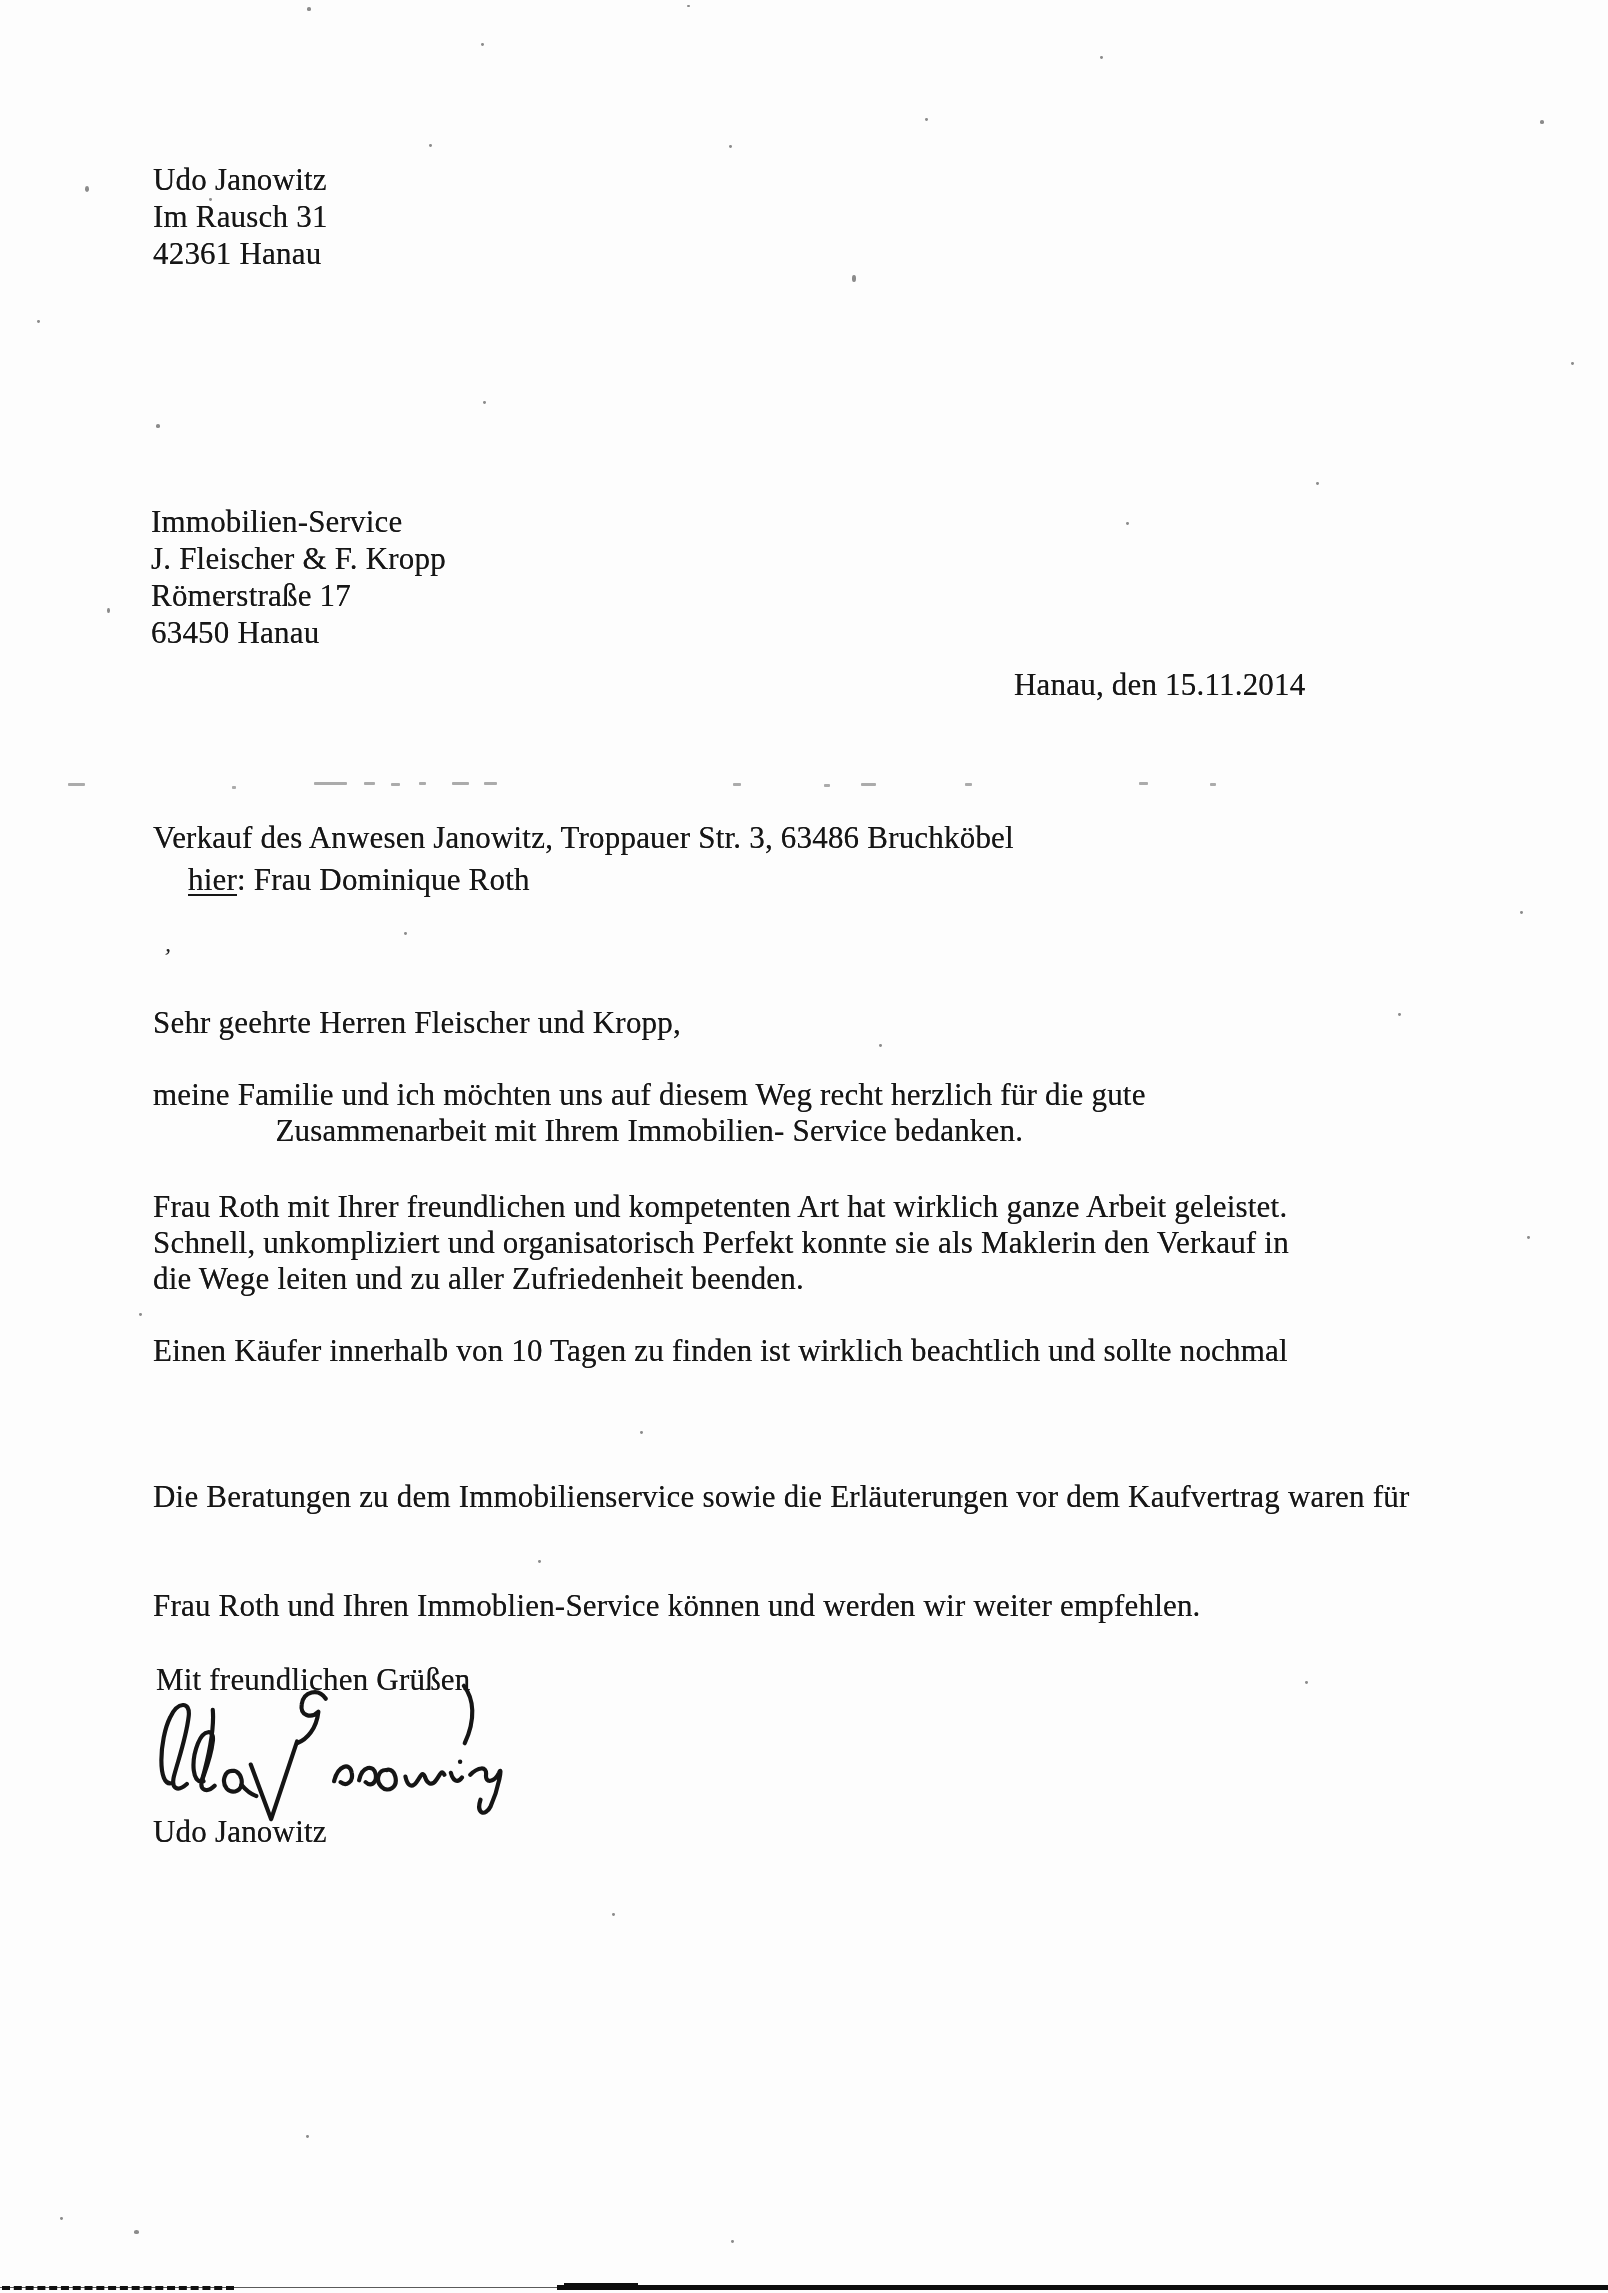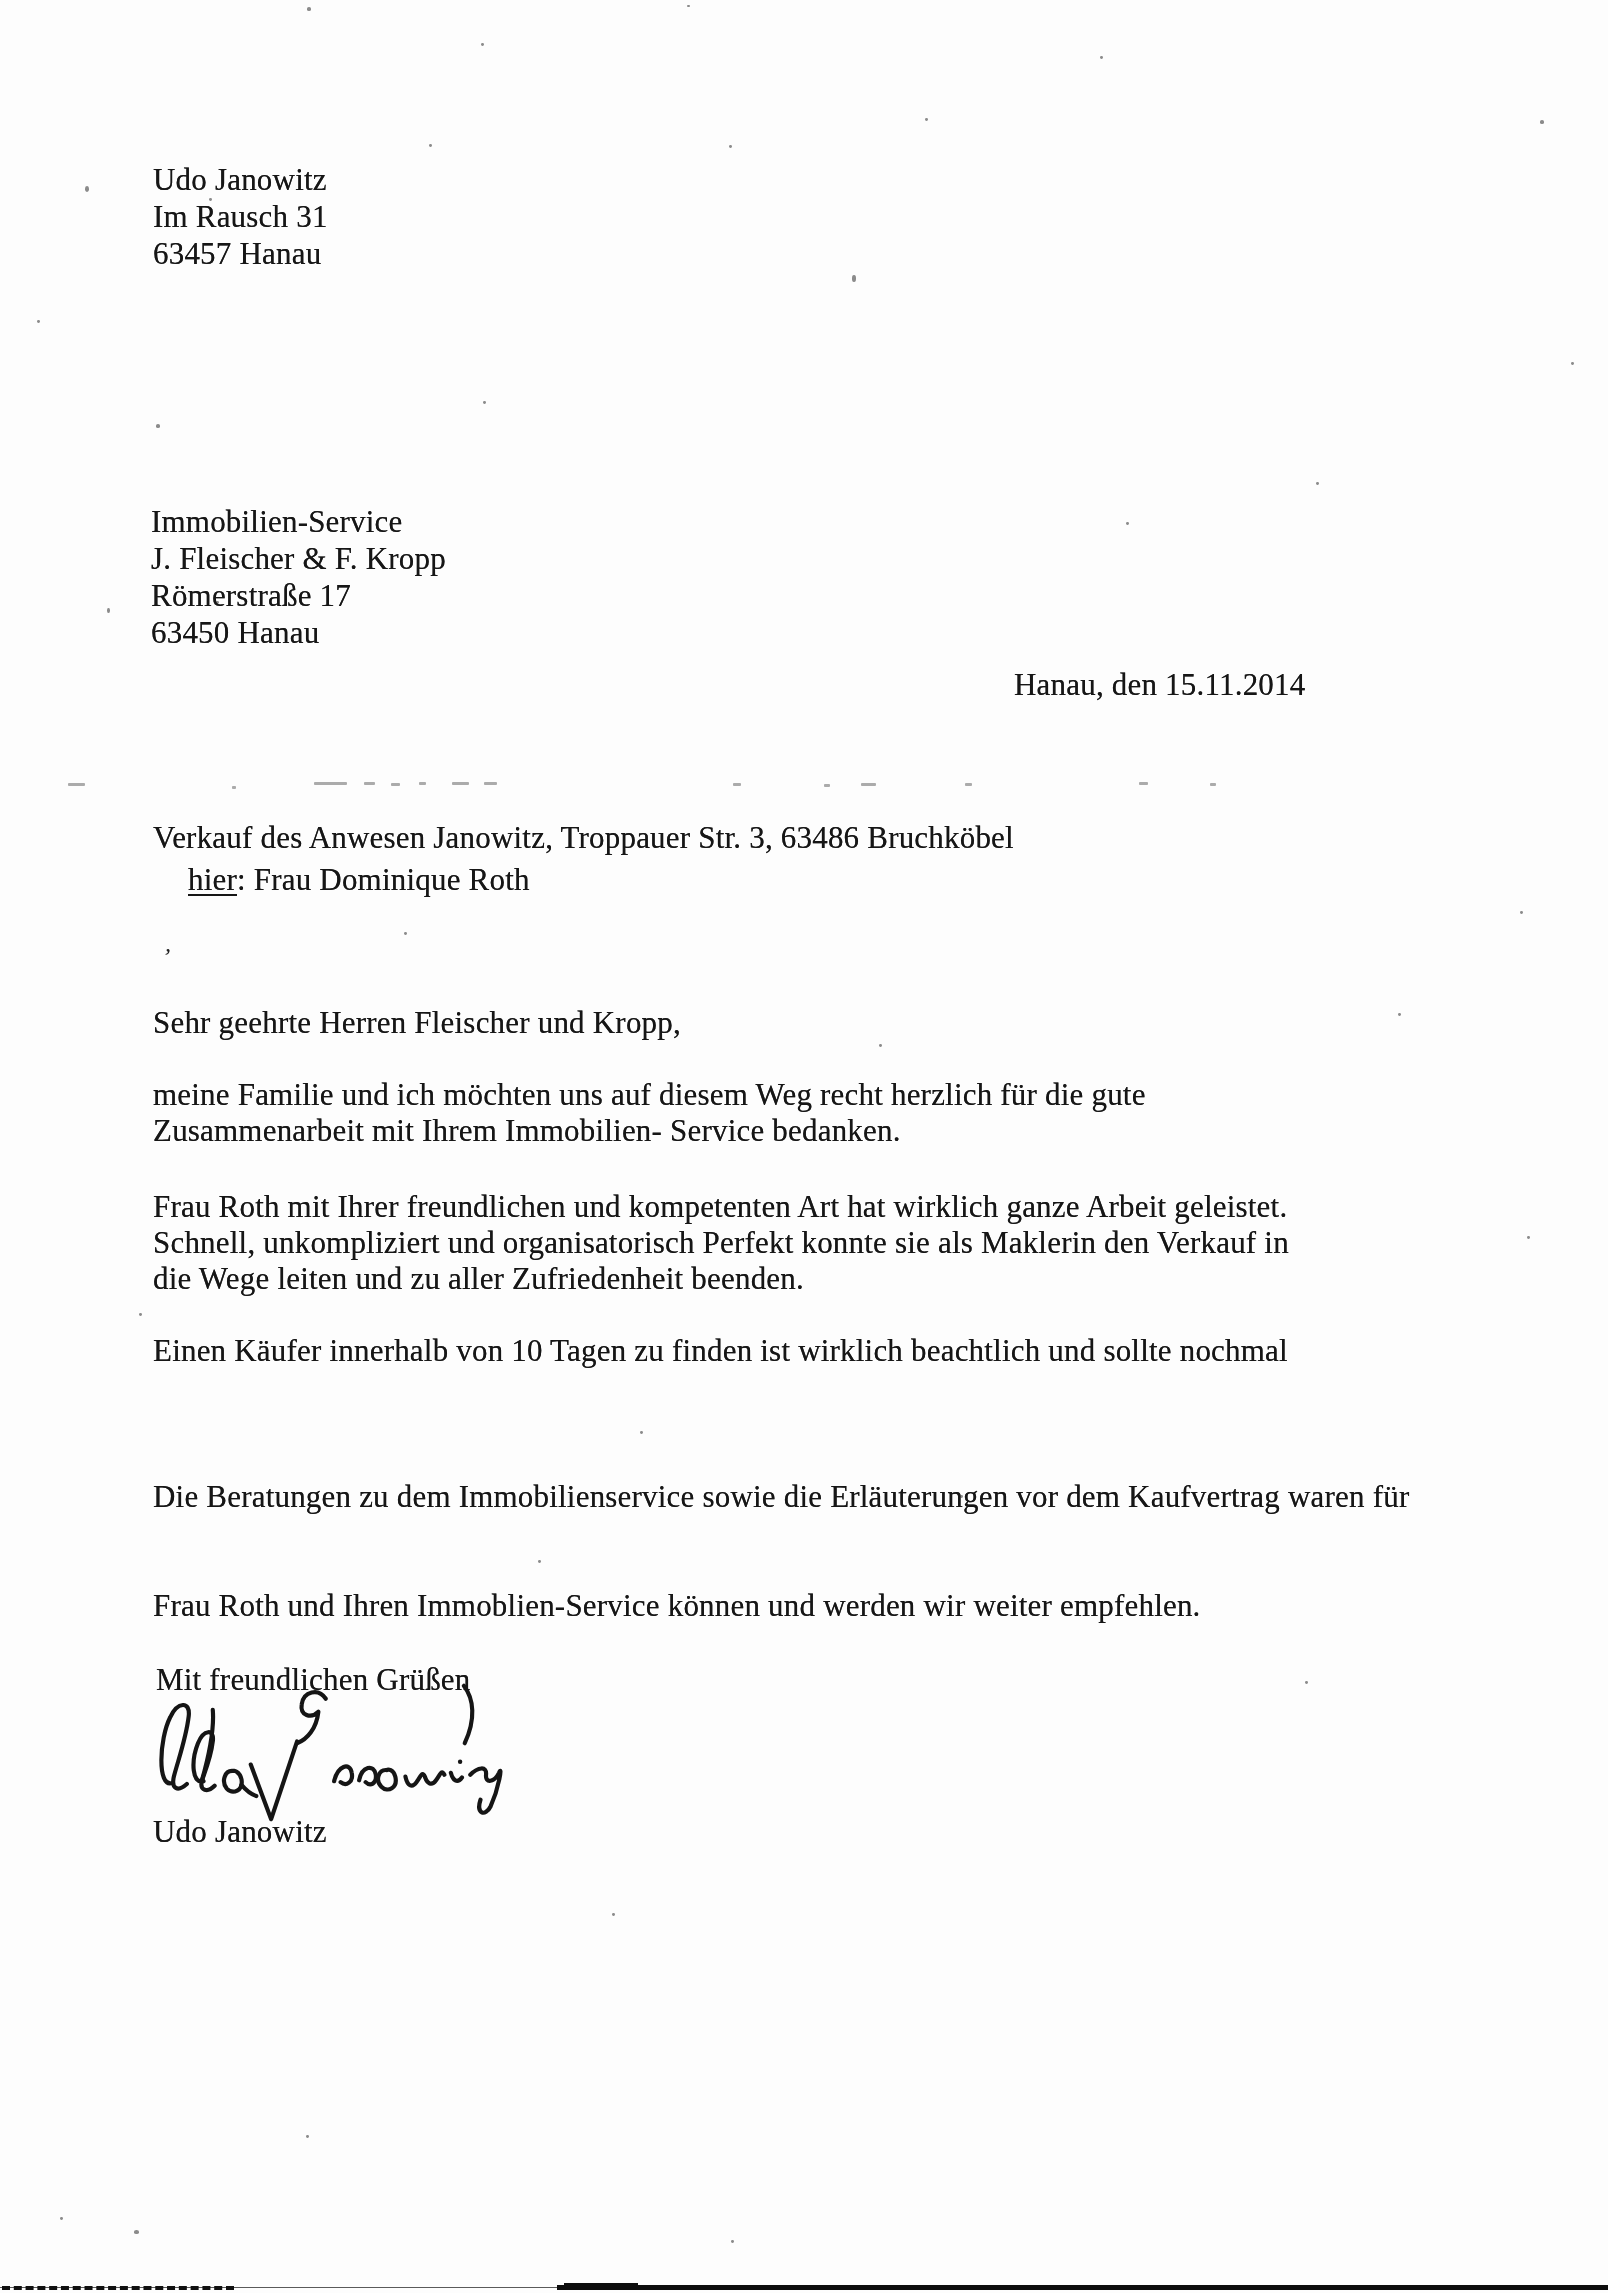--- a/index.html
+++ b/index.html
@@ -34,21 +34,21 @@
   svg.sig path{fill:none;stroke:#151515;stroke-width:4.5;stroke-linecap:round;stroke-linejoin:round;}
 </style>
 </head>
 <body>
 
 <div class="page">
 
   <div class="txt addr" style="left:153px;top:161px;">
     <div>Udo Janowitz</div>
     <div>Im Rausch 31</div>
-    <div>63457 Hanau</div>
+    <div>42361 Hanau</div>
   </div>
 
   <div class="txt addr" style="left:151px;top:455px;margin-top:48px;">
     <div>Immobilien-Service</div>
     <div>J. Fleischer &amp; F. Kropp</div>
     <div>Römerstraße 17</div>
     <div>63450 Hanau</div>
   </div>
 
   <div class="txt" style="left:1014px;top:667px;">Hanau, den 15.11.2014</div>
@@ -70,21 +70,21 @@
     <div class="fold" style="left:1210px;top:783px;width:5.6px;"></div>
   </div>
 
   <div class="txt" style="left:153px;top:820px;">Verkauf des Anwesen Janowitz, Troppauer Str. 3, 63486 Bruchköbel</div>
   <div class="txt" style="left:153px;top:862px;"><span class="underlined">hier</span><span>: Frau Dominique Roth</span></div>
 
   <div class="stray-quote" style="left:163px;top:944px;">’</div>
 
   <div class="txt" style="left:153px;top:1005px;">Sehr geehrte Herren Fleischer und Kropp,</div>
 
-  <div class="txt" style="left:153px;top:1077px;">
+  <div class="txt" style="left:153px;top:1077px;text-align:center;">
     <div>meine Familie und ich möchten uns auf diesem Weg recht herzlich für die gute</div>
     <div>Zusammenarbeit mit Ihrem Immobilien- Service bedanken.</div>
   </div>
 
   <div class="txt" style="left:153px;top:1189px;">
     <div>Frau Roth mit Ihrer freundlichen und kompetenten Art hat wirklich ganze Arbeit geleistet.</div>
     <div>Schnell, unkompliziert und organisatorisch Perfekt konnte sie als Maklerin den Verkauf in</div>
     <div>die Wege leiten und zu aller Zufriedenheit beenden.</div>
   </div>
 

